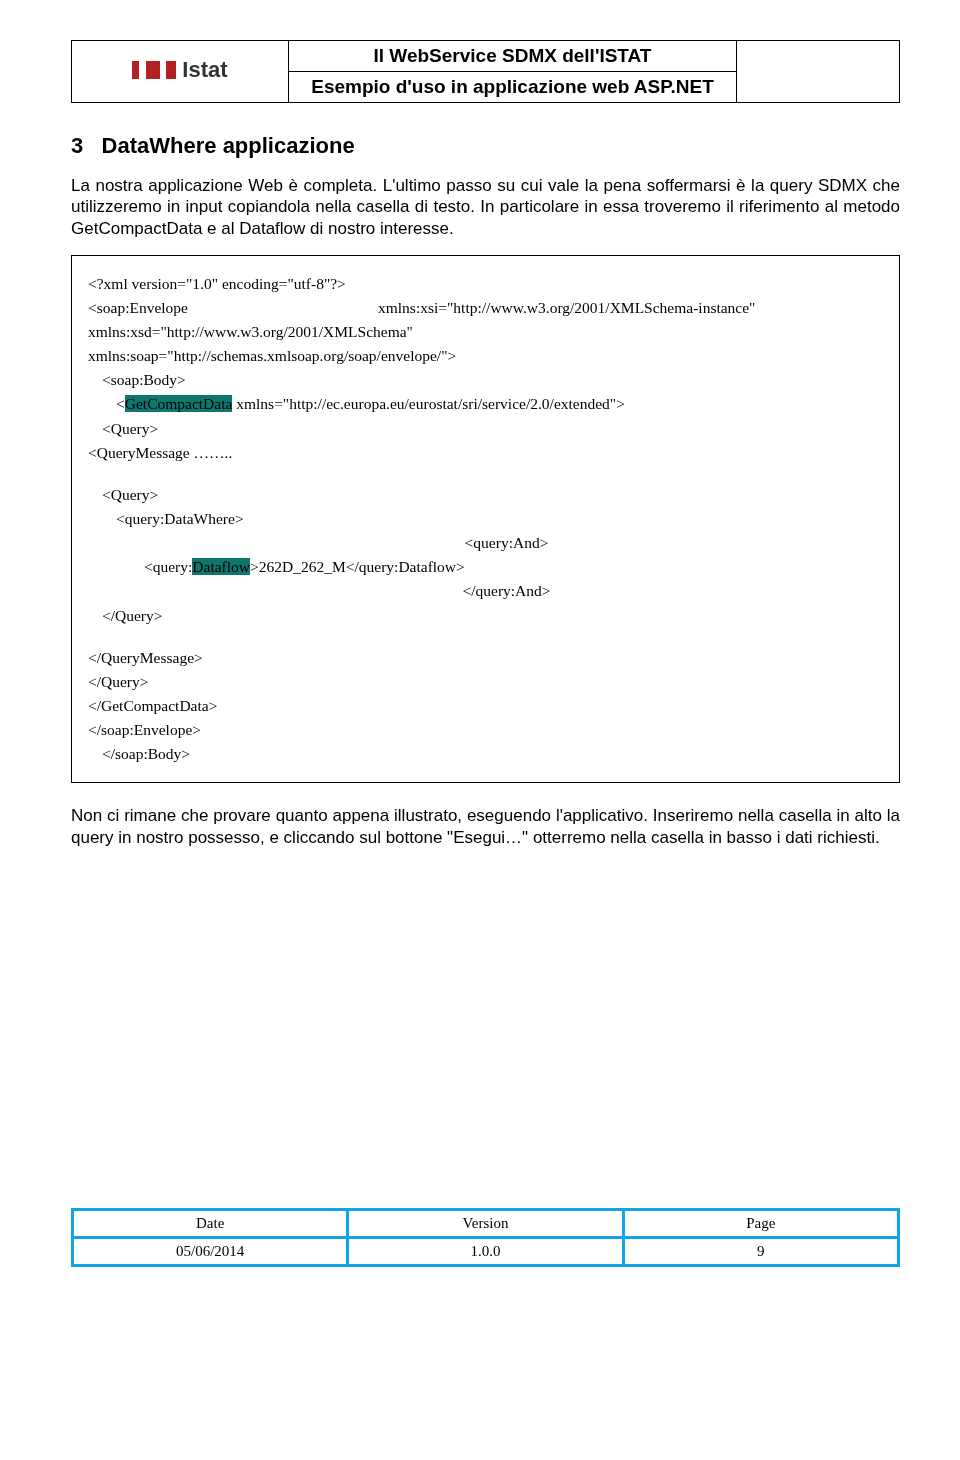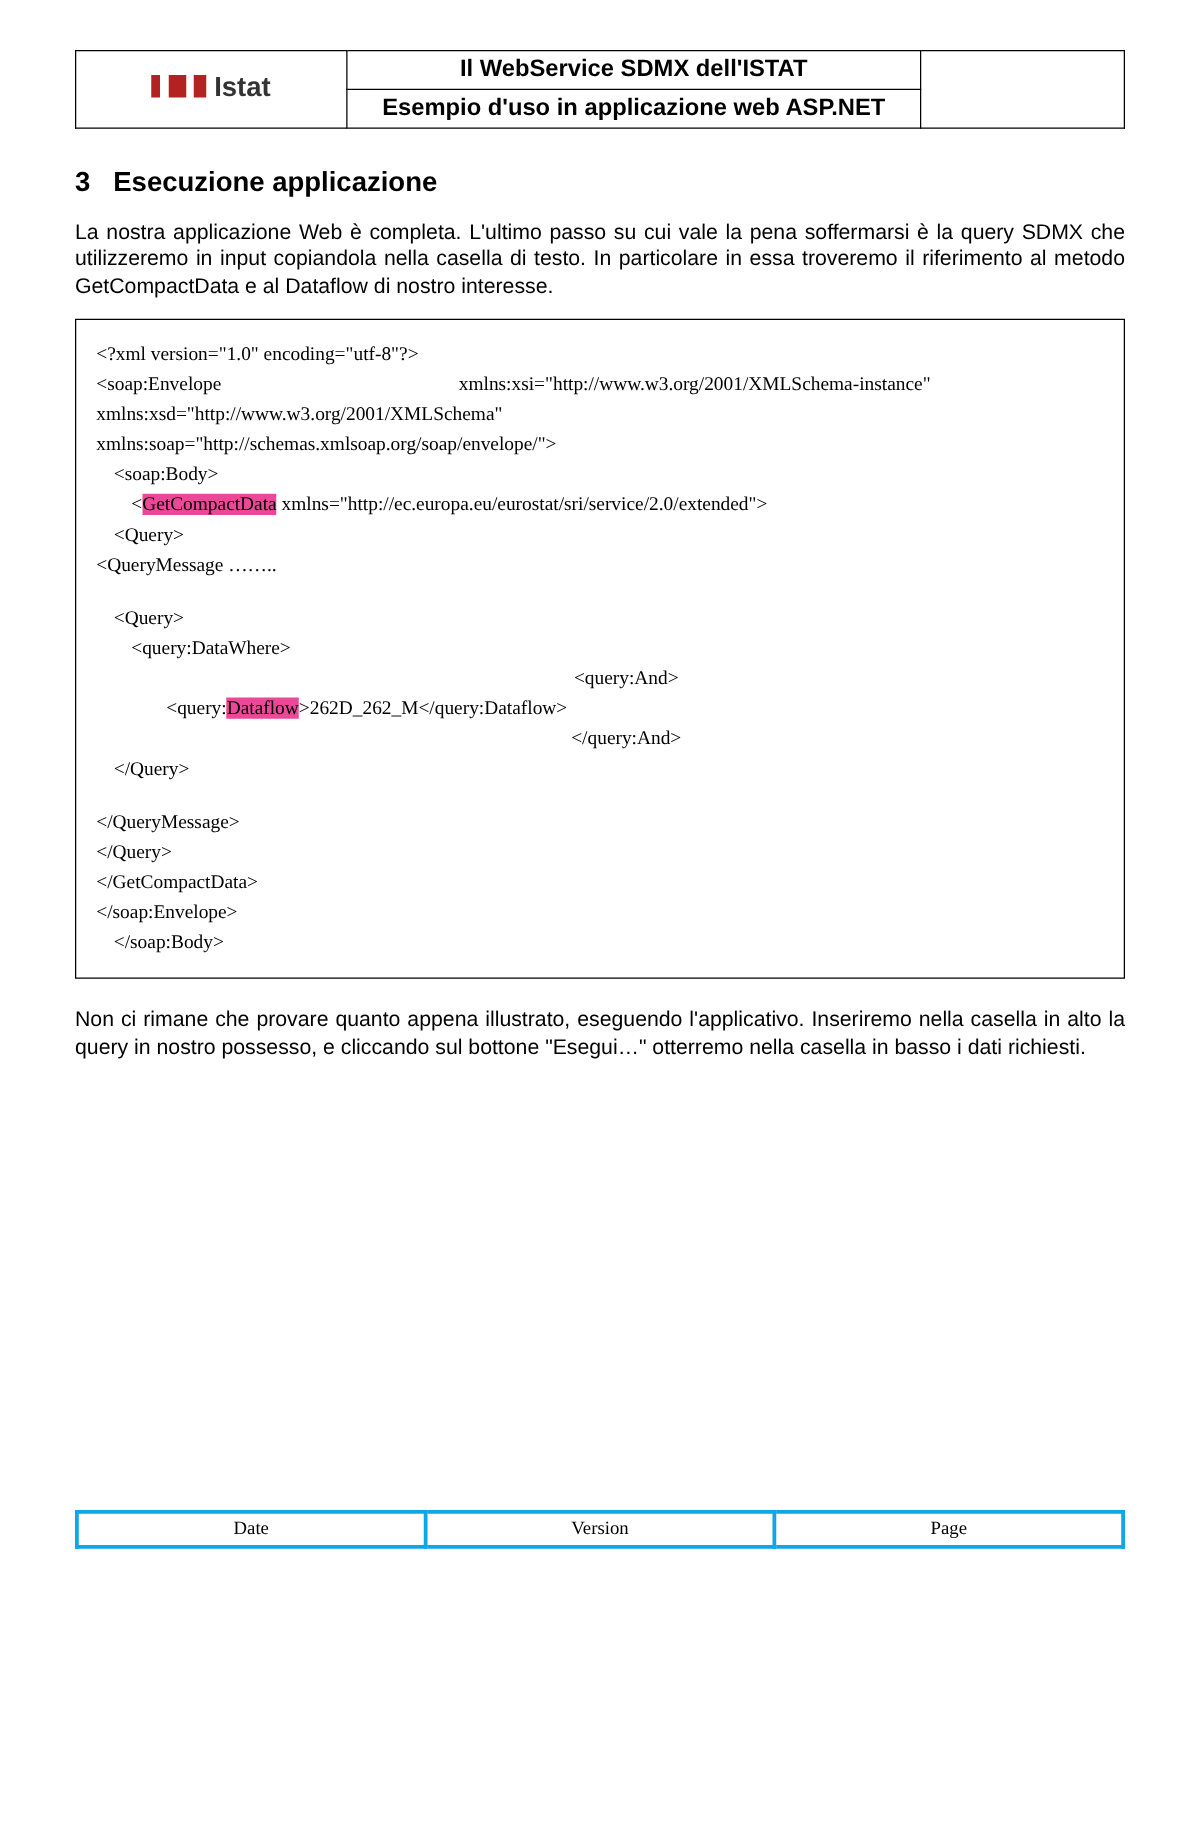--- a/index.html
+++ b/index.html
@@ -5,20 +5,21 @@
   body {
     margin: 0;
     padding: 0;
     font-family: Arial, Helvetica, sans-serif;
     background: #fff;
     width: 960px;
   }
   .page {
     padding: 40px 60px 30px 60px;
     box-sizing: border-box;
+    margin-left: 11px;
   }
   .header-table {
     width: 100%;
     border-collapse: collapse;
     margin-bottom: 30px;
   }
   .header-table td {
     border: 1px solid #000;
     vertical-align: middle;
   }
@@ -72,21 +73,21 @@
   }
   .code-box {
     border: 1px solid #000;
     padding: 14px 16px;
     font-family: "Times New Roman", Times, serif;
     font-size: 15.5px;
     line-height: 1.3;
     margin-bottom: 22px;
   }
   .code-box .hl {
-    background: #ec4899;
+    background: #0f766e;
   }
   .code-box .blk {
     margin: 4px 0;
   }
   .ind1 { padding-left: 14px; }
   .ind2 { padding-left: 28px; }
   .ind3 { padding-left: 42px; text-align: center; }
   .ind4 { padding-left: 56px; }
   .footer {
     margin-top: 360px;
@@ -125,21 +126,21 @@
       <td class="title-cell">Il WebService SDMX dell'ISTAT</td>
       <td class="empty-cell" rowspan="2"></td>
     </tr>
     <tr>
       <td class="title-cell">Esempio d'uso in applicazione web ASP.NET</td>
     </tr>
   </tbody>
     </table>
 
   <div class="h1">
-    <span>3</span>&nbsp;&nbsp;&nbsp;<span>Esecuzione applicazione</span>
+    <span>3</span>&nbsp;&nbsp;&nbsp;<span>DataWhere applicazione</span>
   </div>
 
   <p class="body-text">La nostra applicazione Web è completa. L'ultimo passo su cui vale la pena soffermarsi è la query SDMX che utilizzeremo in input copiandola nella casella di testo. In particolare in essa troveremo il riferimento al metodo GetCompactData e al Dataflow di nostro interesse.</p>
 
   <div class="code-box">
     <div class="blk">&lt;?xml version="1.0" encoding="utf-8"?&gt;</div>
     <div class="blk">
       <span style="display:inline-block;width:290px;">&lt;soap:Envelope</span><span>xmlns:xsi="http://www.w3.org/2001/XMLSchema-instance"</span>
     </div>
     <div class="blk">xmlns:xsd="http://www.w3.org/2001/XMLSchema"</div>
@@ -170,17 +171,22 @@
   <p class="body-text">Non ci rimane che provare quanto appena illustrato, eseguendo l'applicativo. Inseriremo nella casella in alto la query in nostro possesso, e cliccando sul bottone "Esegui…" otterremo nella casella in basso i dati richiesti.</p>
 
   <div class="footer">
     <table class="footer-table">
       <tbody>
           <tr>
         <td>Date</td>
         <td>Version</td>
         <td>Page</td>
       </tr>
+      <tr>
+        <td>05/06/2014</td>
+        <td>1.0.0</td>
+        <td>9</td>
+      </tr>
     </tbody>
       </table>
   </div>
 
 </div>
 
 </body></html>

